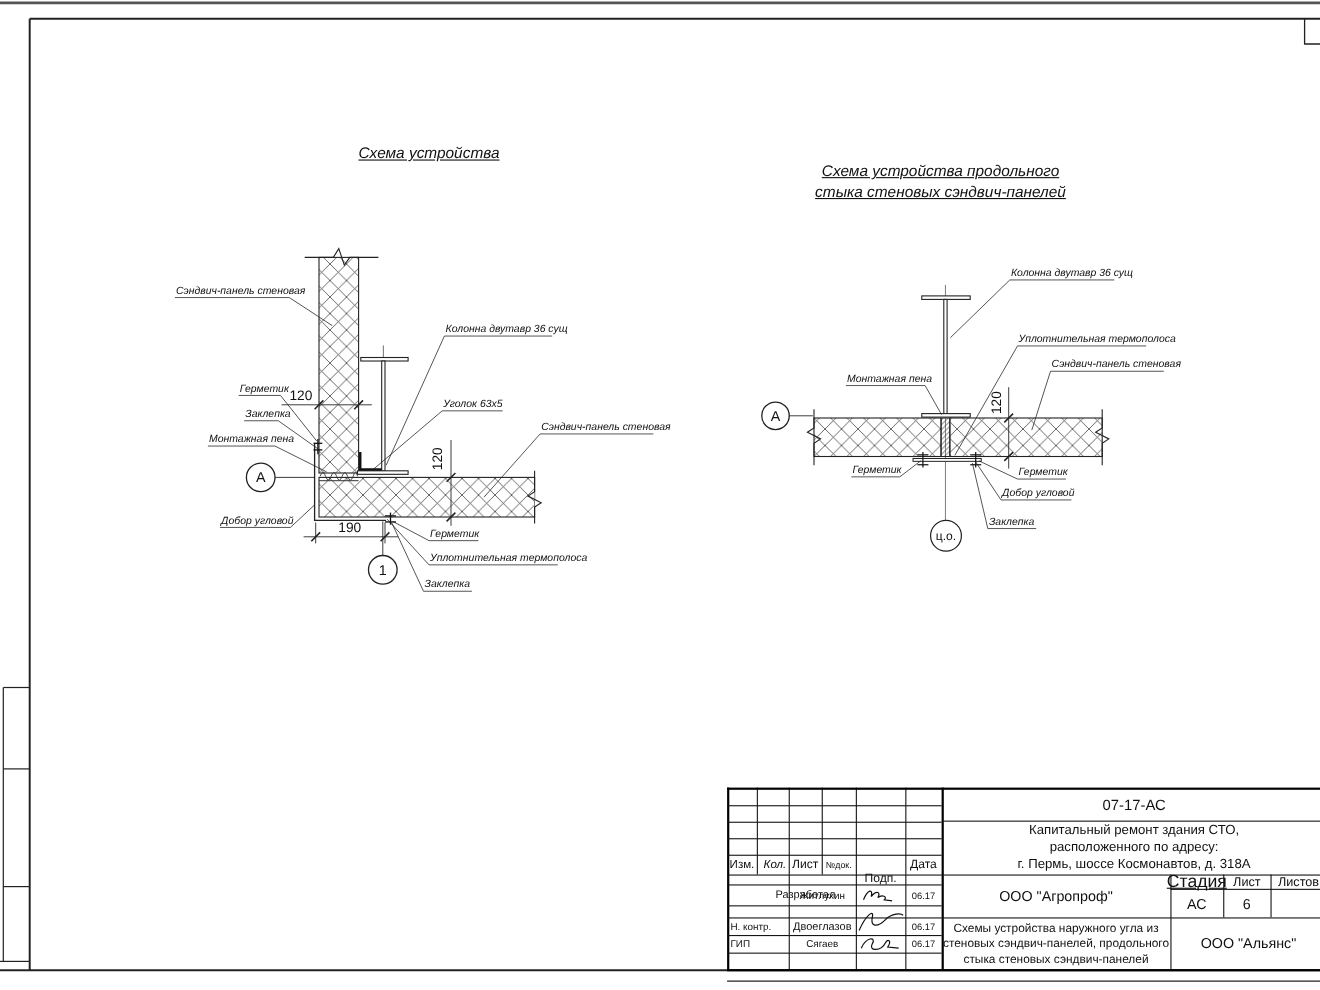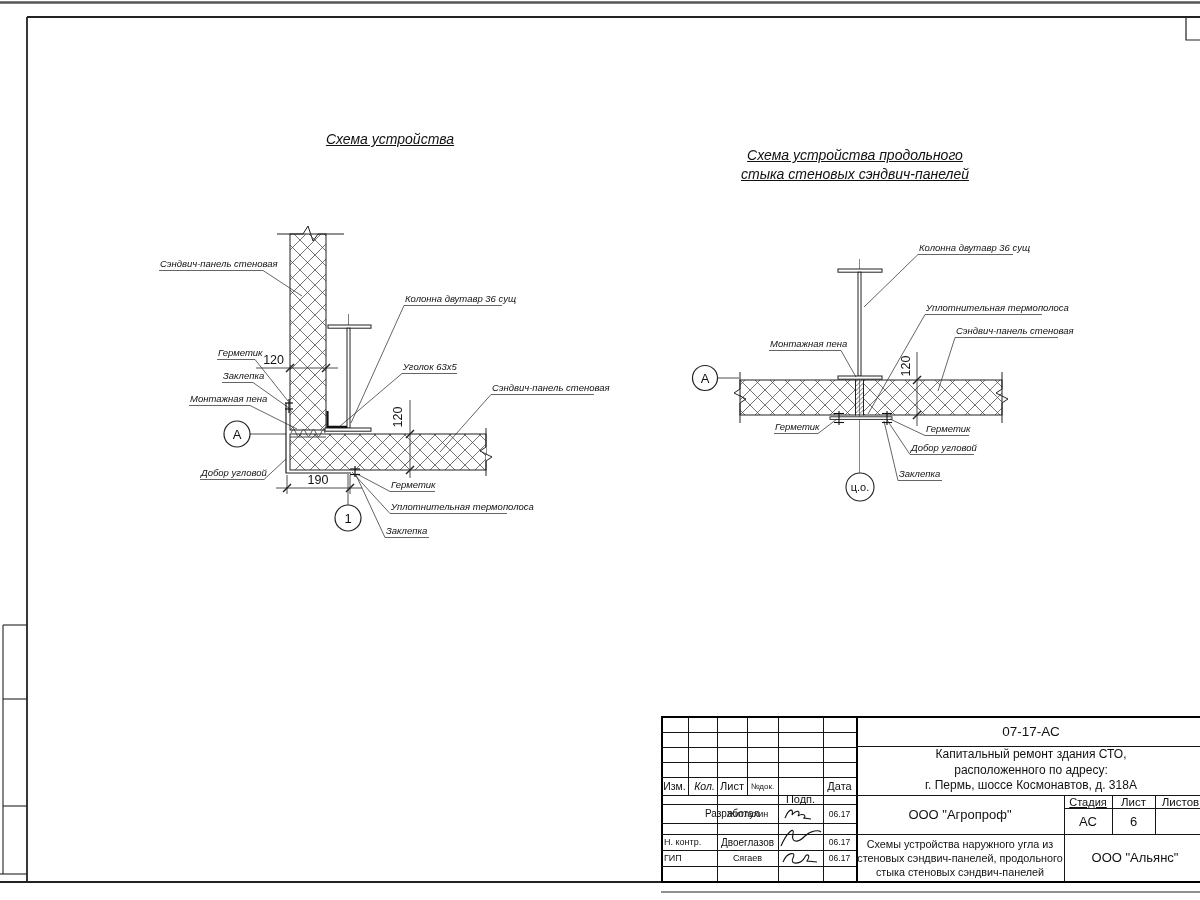--- a/index.html
+++ b/index.html
@@ -257,21 +257,21 @@
       <path d="M6 13 C10 3 20 2 16 9 C12 16 24 16 28 8 C30 4 34 6 30 12 L40 13" fill="none" stroke="#111" stroke-width="1.1"></path>
     </svg>
 
     <div class="tc" style="left:195px;top:0;width:350px;height:30px;font-size:13.5px;">07-17-АС</div>
     <div class="tc col" style="left:195px;top:30px;width:350px;height:49px;font-size:12px;line-height:15.5px;">
       <span>Капитальный ремонт здания СТО,</span>
       <span>расположенного по адресу:</span>
       <span>г. Пермь, шоссе Космонавтов, д. 318А</span>
     </div>
     <div class="tc" style="left:195px;top:79px;width:208px;height:39px;font-size:13px;">ООО "Агропроф"</div>
-    <div class="tc" style="left:403px;top:79px;width:48px;height:13px;font-size:11px;text-decoration:underline;">Стадия</div>
+    <div class="tc" style="left:403px;top:79px;width:48px;height:13px;font-size:16px;text-decoration:underline;">Стадия</div>
     <div class="tc" style="left:451px;top:79px;width:43px;height:13px;font-size:11.5px;">Лист</div>
     <div class="tc" style="left:494px;top:79px;width:51px;height:13px;font-size:11.5px;">Листов</div>
     <div class="tc" style="left:403px;top:92px;width:48px;height:26px;font-size:13px;">АС</div>
     <div class="tc" style="left:451px;top:92px;width:43px;height:26px;font-size:13px;">6</div>
     <div class="tc" style="left:494px;top:92px;width:51px;height:26px;font-size:13px;"></div>
     <div class="tc col" style="left:195px;top:118px;width:208px;height:47px;font-size:10.8px;line-height:14px;justify-content:center;">
       <span>Схемы устройства наружного угла из</span>
       <span>стеновых сэндвич-панелей, продольного</span>
       <span>стыка стеновых сэндвич-панелей</span>
     </div>

